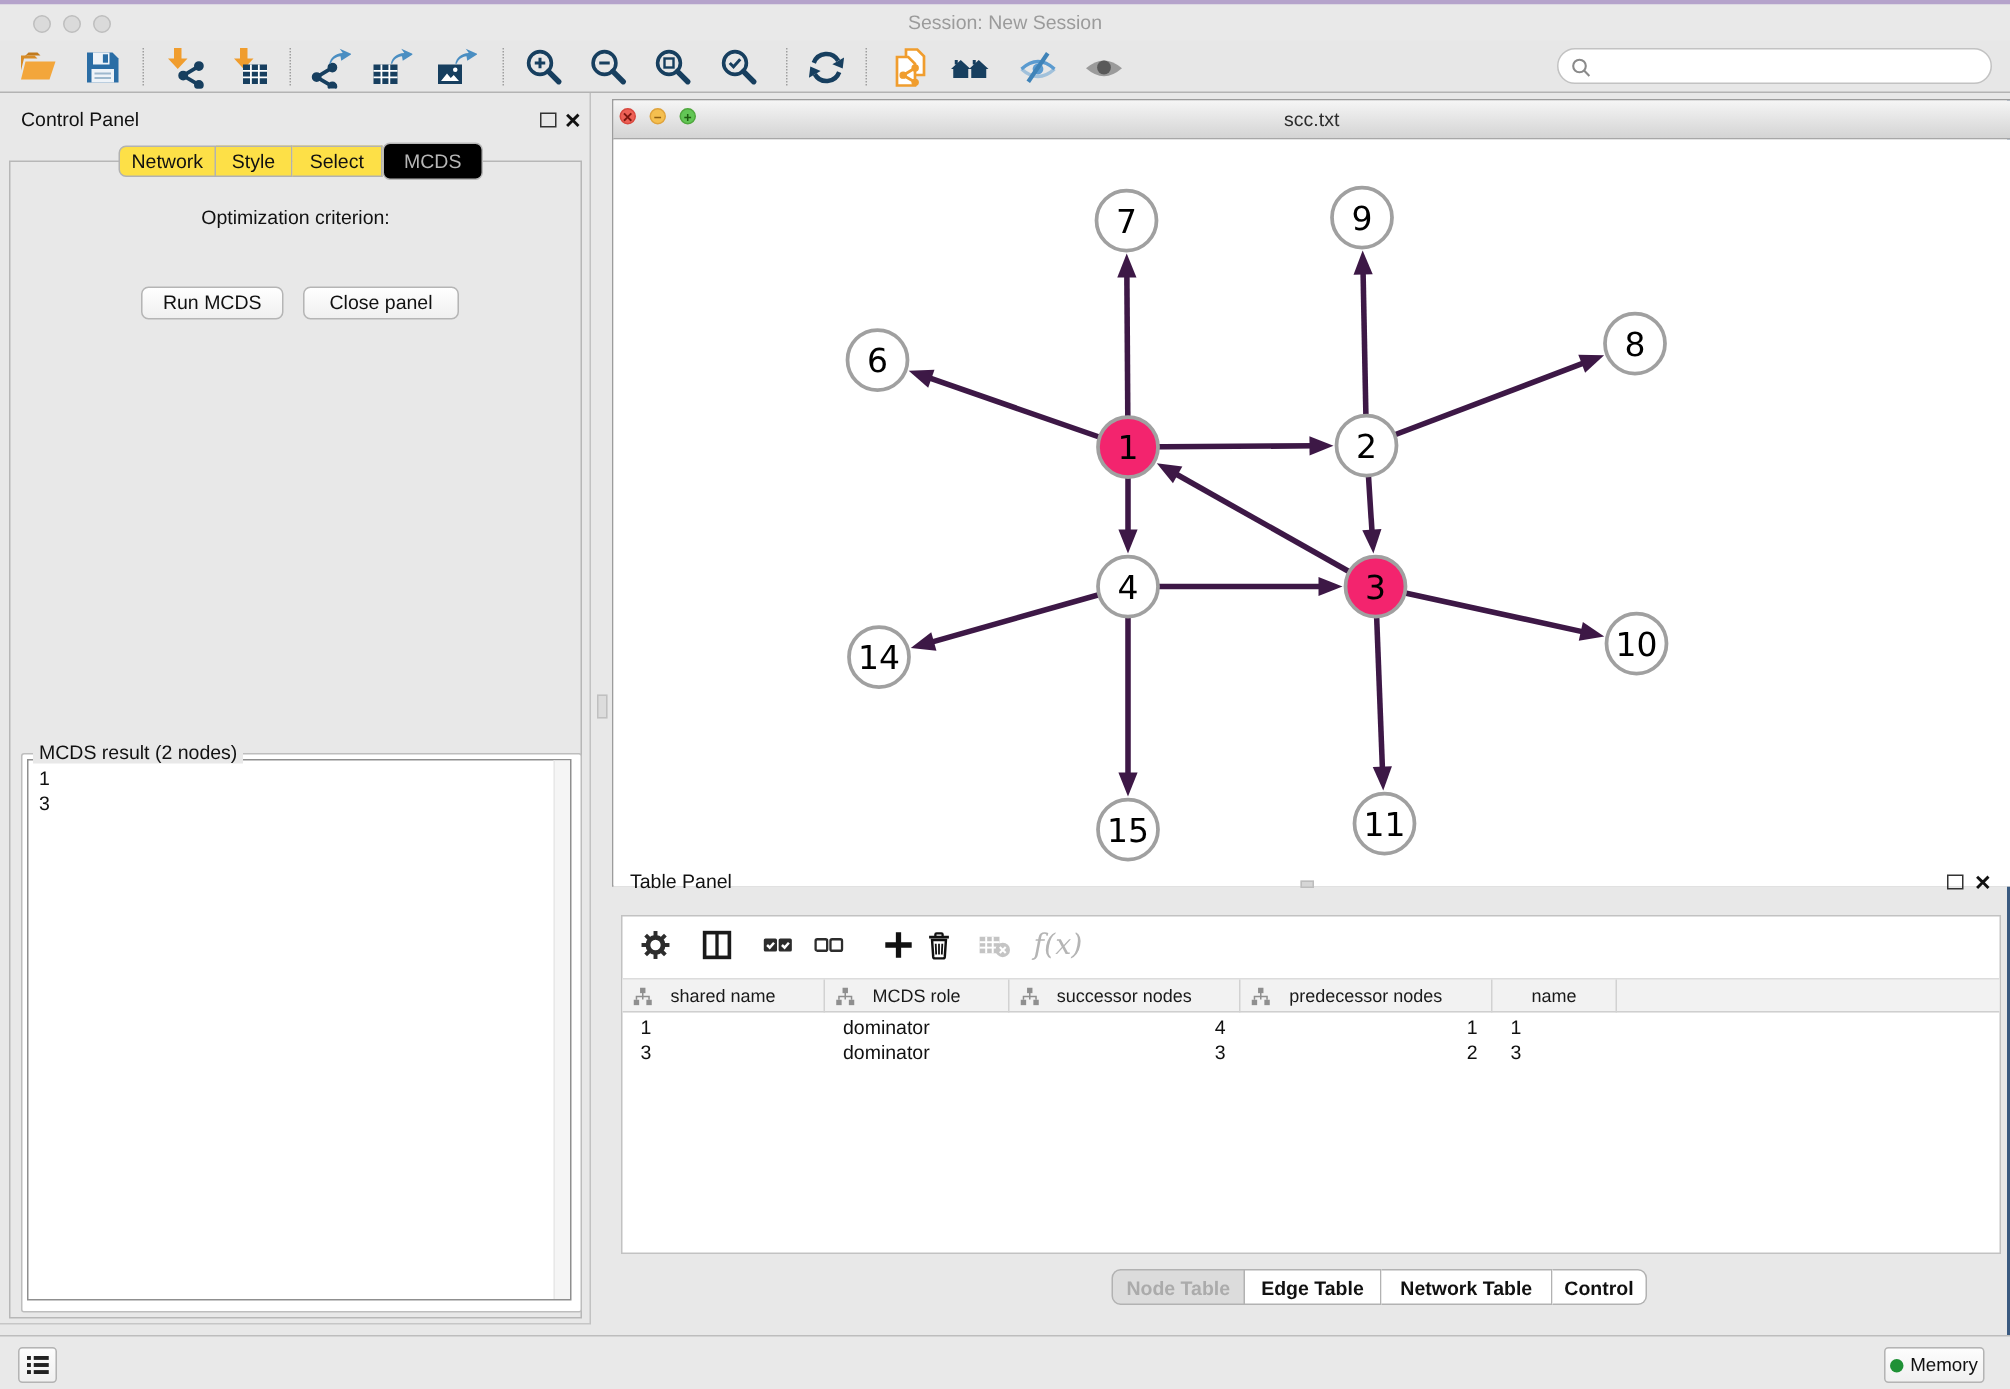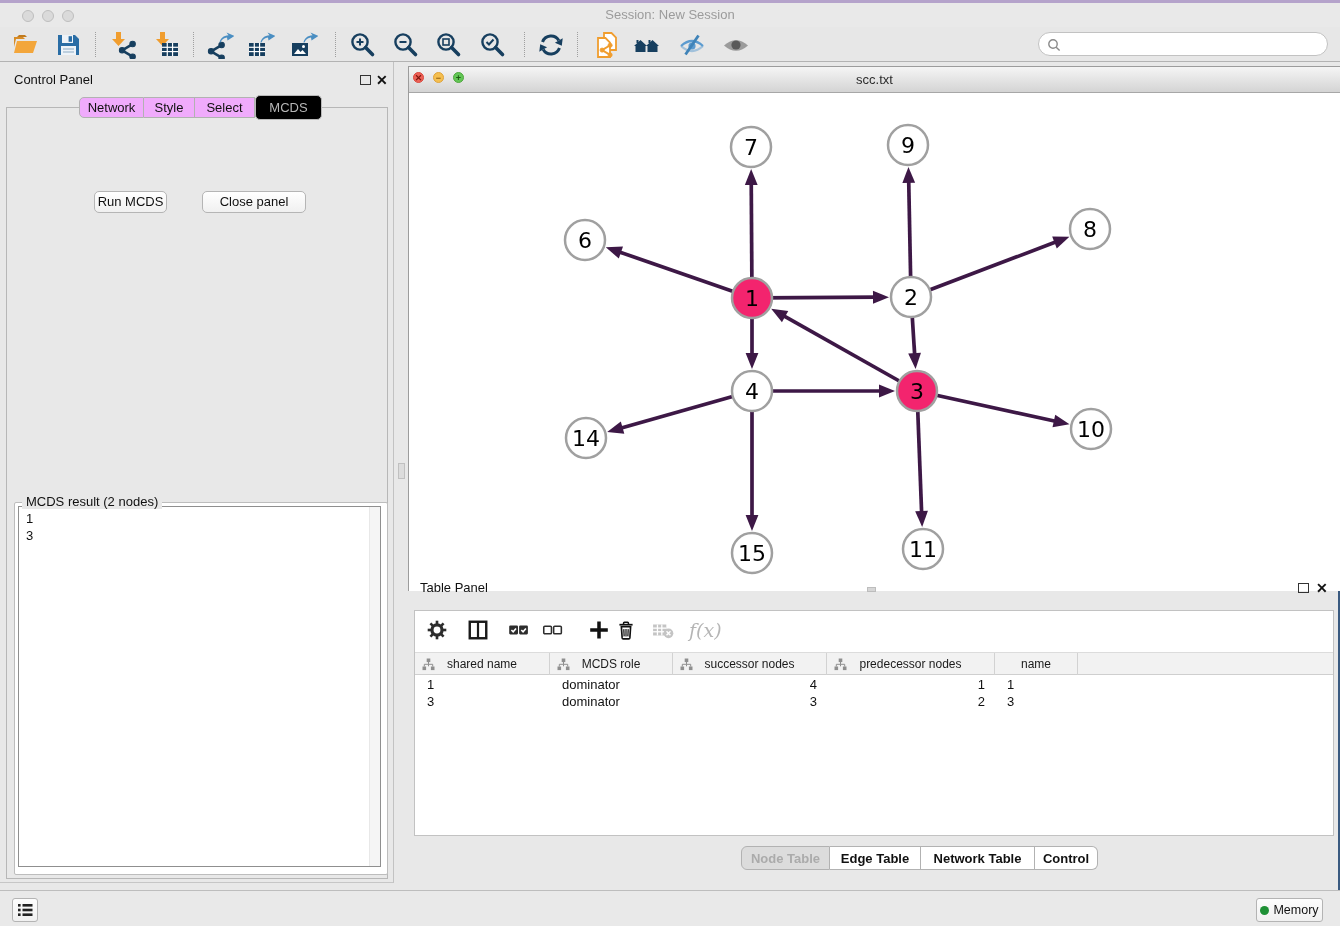--- a/index.html
+++ b/index.html
@@ -17,21 +17,21 @@
   .tb-icon svg { width:28px; height:28px; }
   .tb-sep { position:absolute; top:5px; width:1px; height:25px; border-left:1px dotted #9f9f9f; }
   #search-box { position:absolute; left:1038px; top:5px; width:290px; height:24px; background:#fff; border:1px solid #c2c2c2; border-radius:12px; }
   #search-box svg { position:absolute; left:8px; top:5px; width:14px; height:14px; }
   #control-panel { left:0; top:62px; width:394px; height:821px; background:#e8e8e8; border-right:1px solid #c2c2c2; border-bottom:1px solid #c6c6c6; }
   #cp-title { left:14px; top:10px; font-size:13px; color:#111; }
   .panel-float { width:11px; height:10px; border:1.6px solid #333; background:transparent; }
   .panel-close { font-size:14px; font-weight:bold; color:#111; line-height:12px; }
   #cp-box { left:6px; top:45px; width:382px; height:772px; border:1px solid #b7b7b7; }
   #cp-tabs { left:79px; top:35px; height:21px; display:flex; }
-  .cp-tab { height:21px; background:#f0abfc; border:1px solid #b2b2b2; border-left:none; font-size:13px; color:#111; text-align:center; line-height:20px; }
+  .cp-tab { height:21px; background:#fde047; border:1px solid #b2b2b2; border-left:none; font-size:13px; color:#111; text-align:center; line-height:20px; }
   .cp-tab:first-child { border-left:1px solid #b2b2b2; border-radius:5px 0 0 5px; }
   .cp-tab.sel { position:relative; top:-2px; height:25px; line-height:24px; background:#000000; color:#b6b6b6; border:1px solid #b9b9b9; border-radius:5px; z-index:3; }
   #opt-label { left:0; top:75px; width:394px; text-align:center; font-size:13px; color:#111; }
   #opt-select { left:44px; top:97px; width:311px; height:22px; background:linear-gradient(#ffffff,#f1f1f1); border:1px solid #b5b5b5; border-radius:5px; font-size:13px; color:#111; line-height:20px; padding-left:10px; }
   #opt-select svg.chev { position:absolute; right:6px; top:3px; }
   .aqua-btn { position:absolute; height:22px; background:linear-gradient(#ffffff,#f0f0f0); border:1px solid #b5b5b5; border-radius:5px; font-size:13px; color:#111; text-align:center; line-height:20px; }
   #mcds-fieldset { left:14px; top:440px; width:374px; height:373px; border:1px solid #bdbdbd; border-radius:2px; background:#fff; }
   #mcds-legend { left:22px; top:432px; font-size:13px; color:#111; background:#e8e8e8; padding:0 4px; z-index:2; }
   #mcds-text { left:18px; top:444px; width:363px; height:361px; border:1px solid #8f8f8f; background:#fff; font-size:13px; color:#111; padding:3px 0 0 7px; line-height:17px; white-space:pre-line; }
   #mcds-scroll { left:369px; top:445px; width:11px; height:359px; background:#f5f5f5; border-left:1px solid #e8e8e8; }
@@ -221,21 +221,22 @@
   <div class="abs" id="cp-title">Control Panel</div>
   <div class="abs panel-float" style="left:360px; top:13px;"></div>
   <div class="abs panel-close" style="left:376px; top:12px;">✕</div>
   <div class="abs" id="cp-box"></div>
   <div class="abs" id="cp-tabs">
       <div class="cp-tab" style="width:65px">Network</div>
       <div class="cp-tab" style="width:51px">Style</div>
       <div class="cp-tab" style="width:60px">Select</div>
       <div class="cp-tab sel" style="width:67px">MCDS</div>
     </div>
-  <div class="aqua-btn" style="left:94px; top:129px; width:73px;">Run MCDS</div>
+  <div class="abs" id="opt-label">Optimization criterion:</div>
+  <div class="aqua-btn" style="left:94px; top:129px; width:95px;">Run MCDS</div>
   <div class="aqua-btn" style="left:202px; top:129px; width:104px;">Close panel</div>
   <div class="abs" id="mcds-fieldset"></div>
   <div class="abs" id="mcds-legend">MCDS result (2 nodes)</div>
   <div class="abs" id="mcds-text">1
 3</div>
   <div class="abs" id="mcds-scroll"></div>
 </div>
 
 <div class="abs" id="v-grabber"></div>
 

